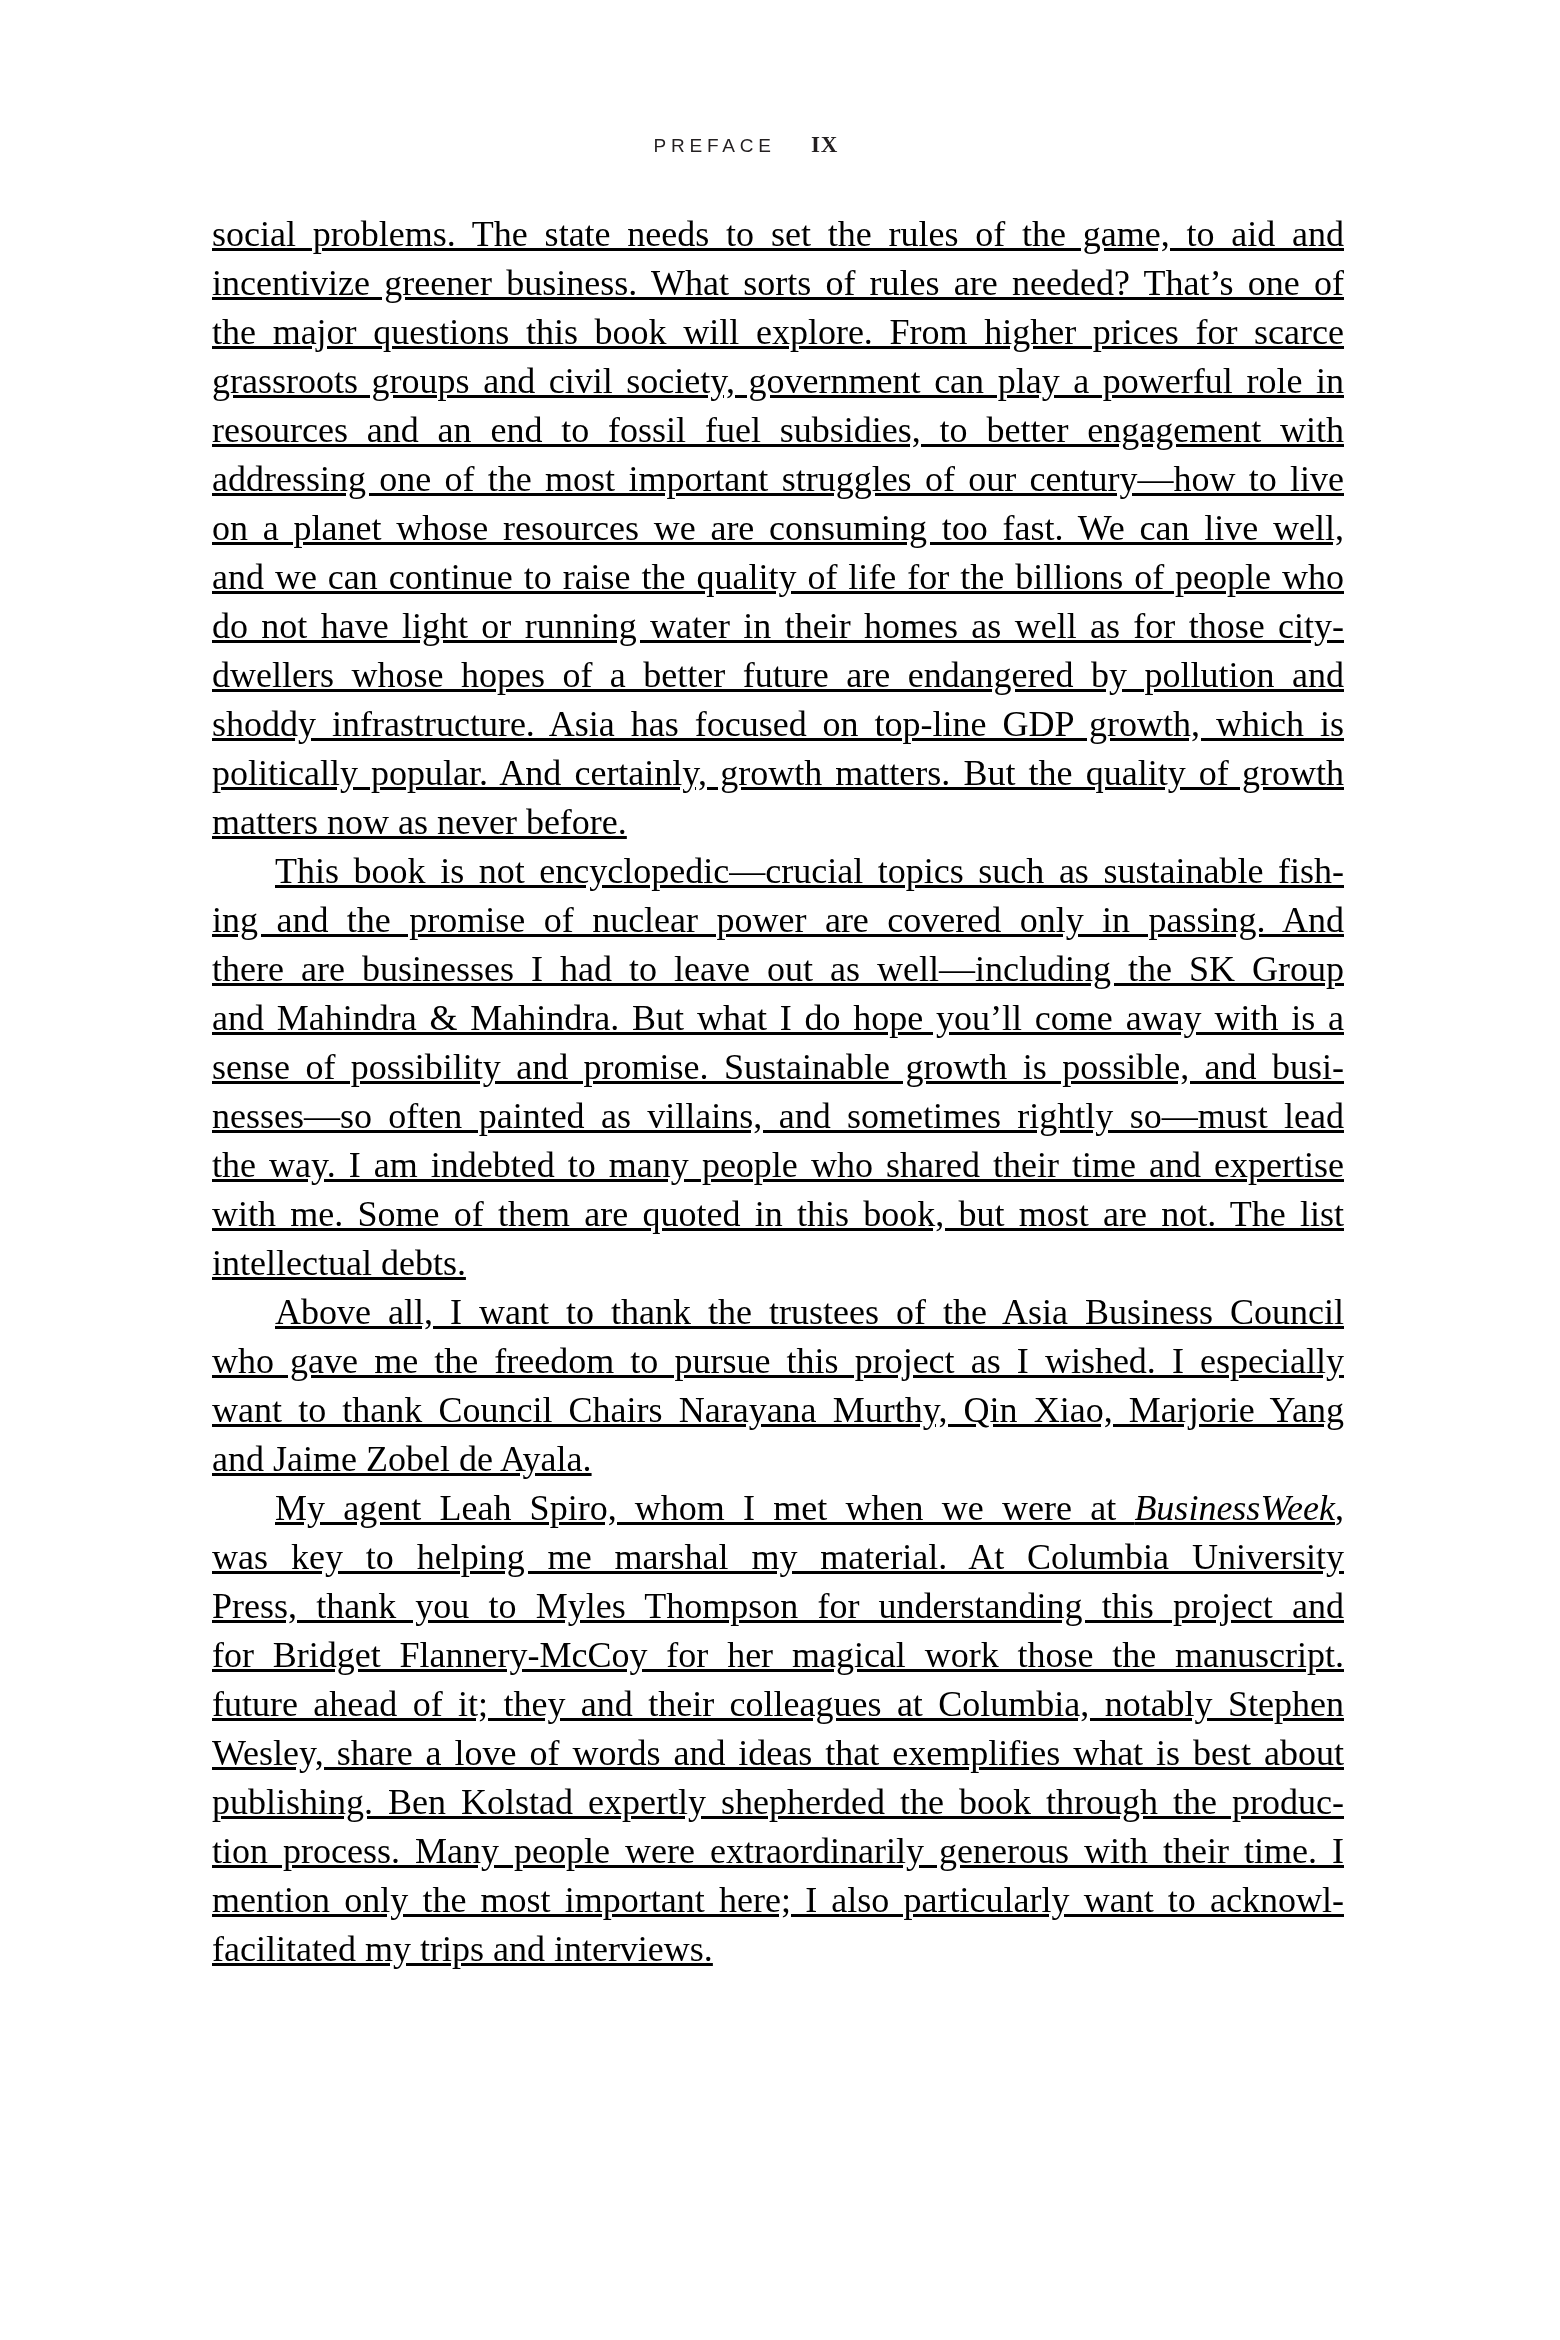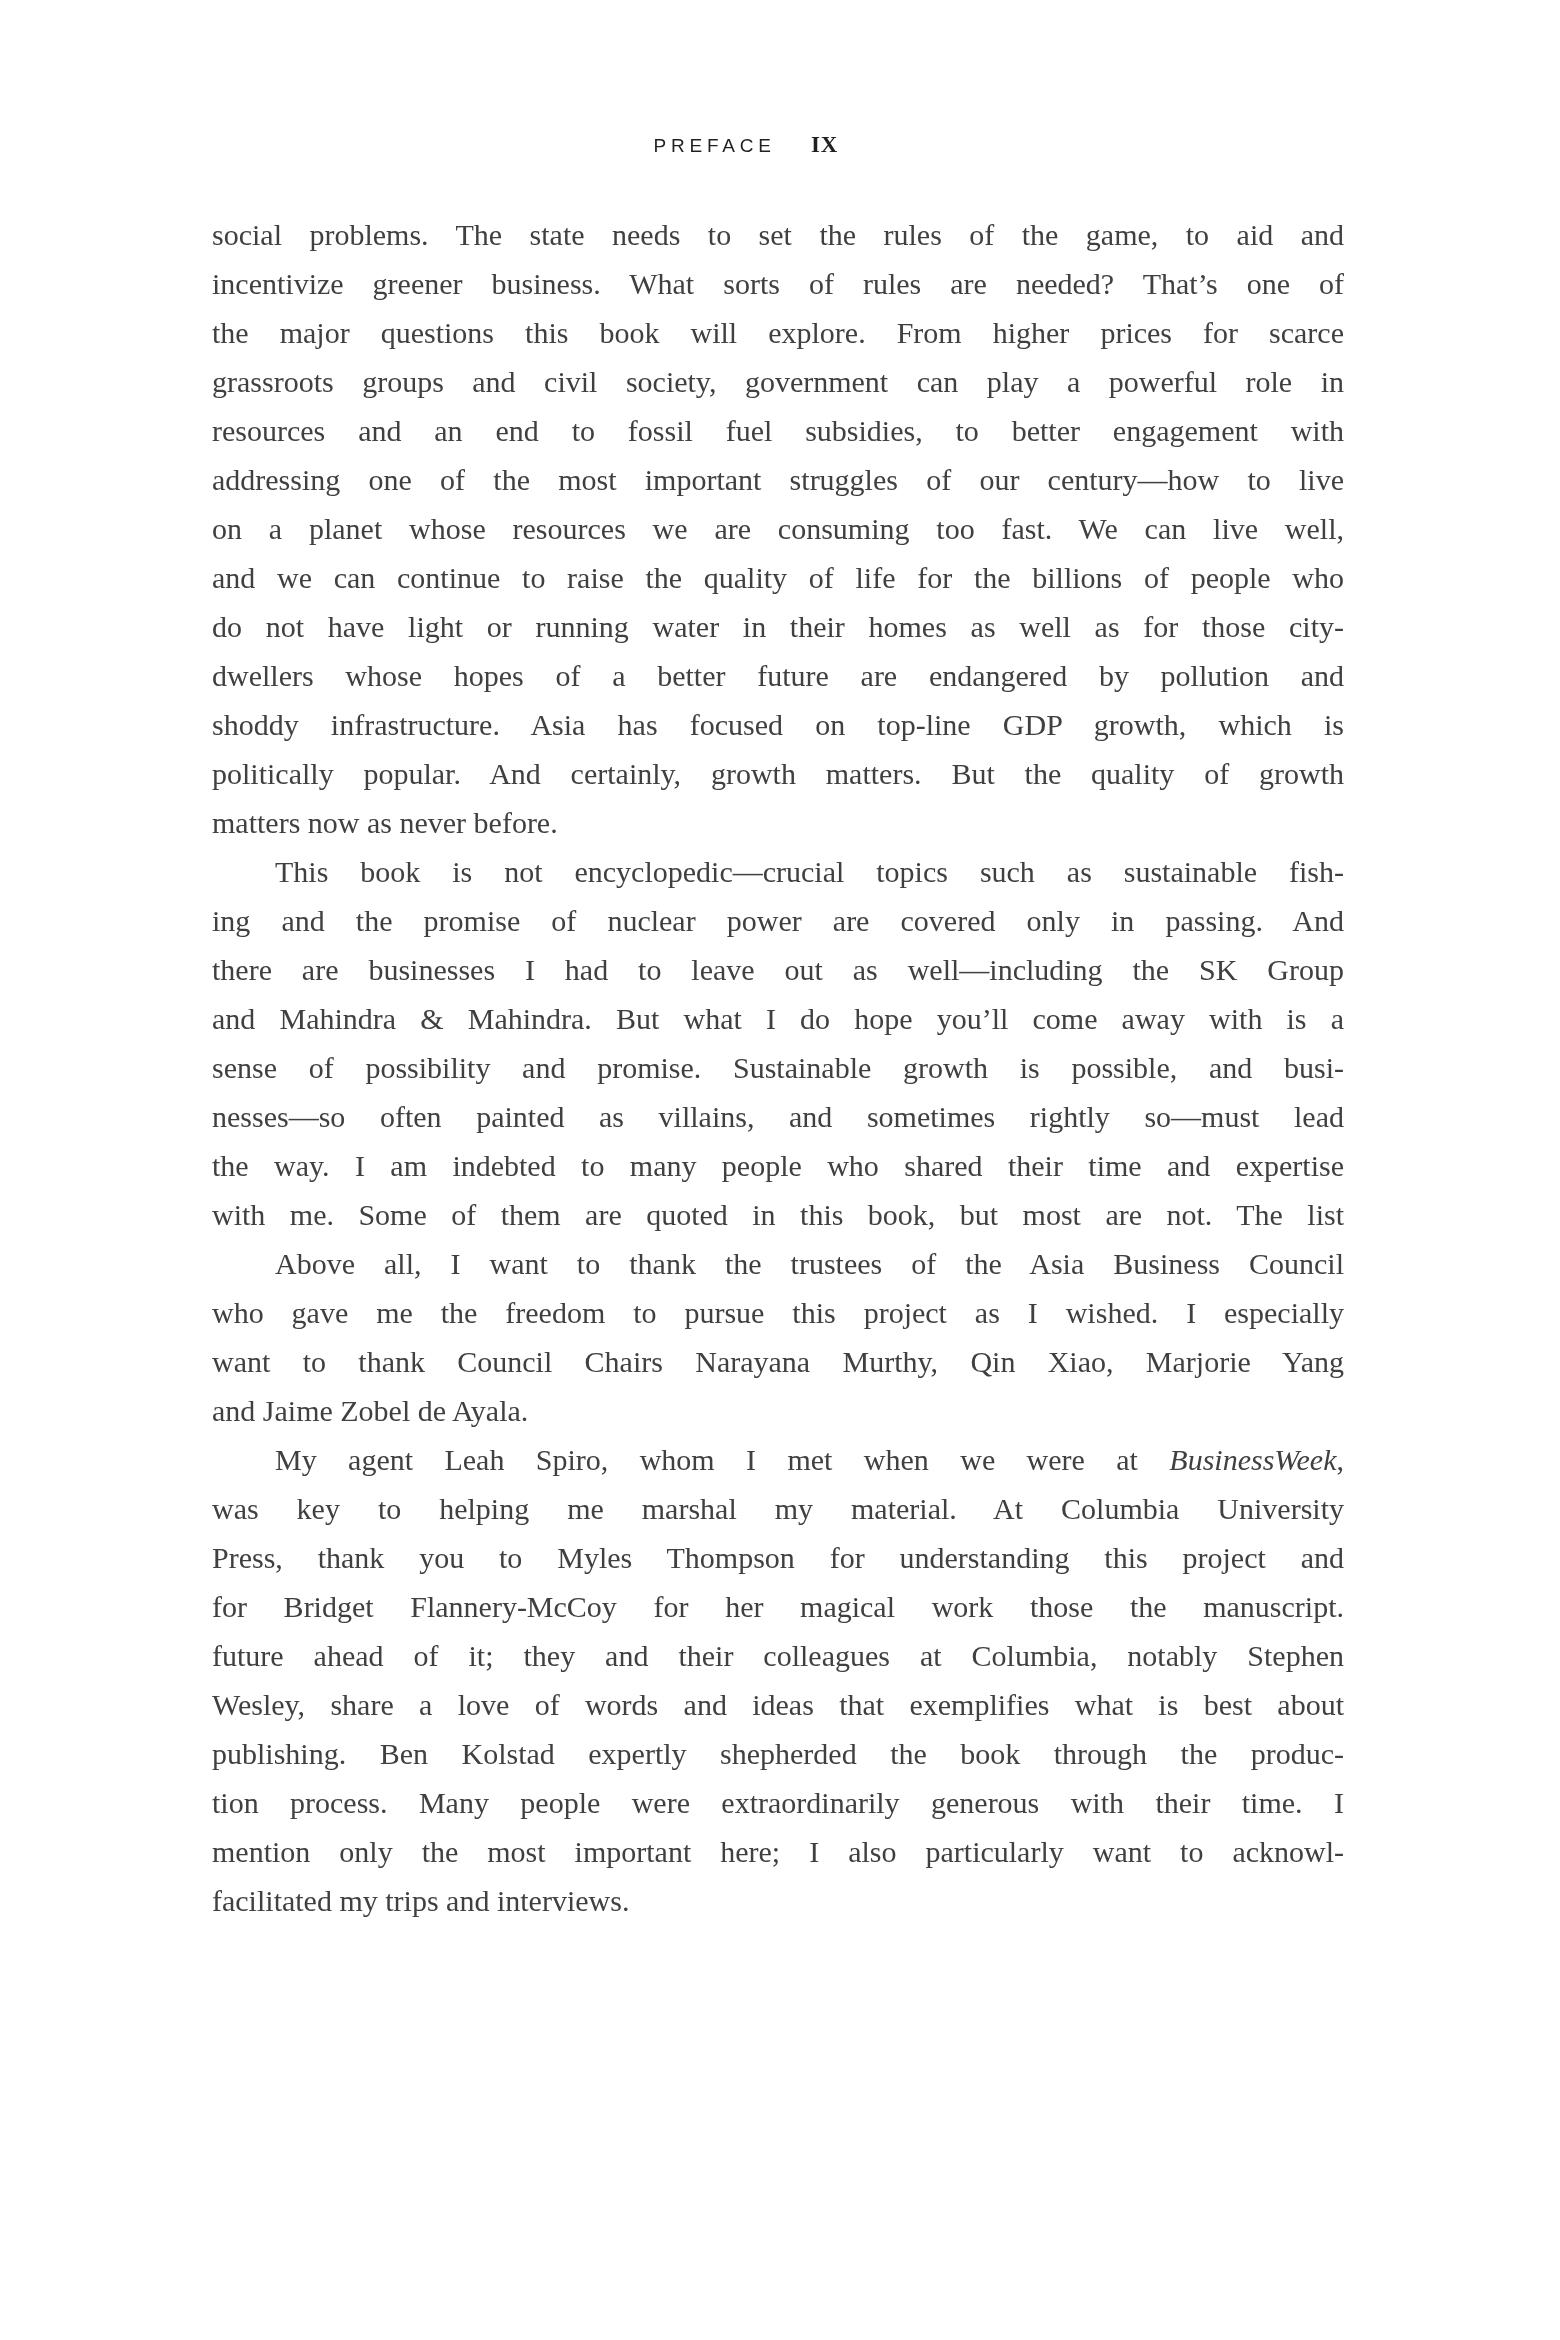--- a/index.html
+++ b/index.html
@@ -36,23 +36,24 @@
       letter-spacing: 1px;
       font-size: 23px;
       margin-left: 25px;
     }
     .text-block {
       position: absolute;
       top: 210px;
       left: 212px;
       width: 1132px;
       font-family: "Liberation Serif", serif;
-      font-size: 30px;
+      font-size: 36px;
       line-height: 49px;
-      color: #404040;
+      color: #000000;
+      text-decoration: underline;
     }
     .line {
       display: block;
       white-space: nowrap;
       text-align: justify;
       text-align-last: justify;
       height: 49px;
     }
     .line.last {
       text-align-last: left;
@@ -92,20 +93,21 @@
 
   <div>
     <span class="line indent">This book is not encyclopedic—crucial topics such as sustainable fish-</span>
     <span class="line">ing and the promise of nuclear power are covered only in passing. And</span>
     <span class="line">there are businesses I had to leave out as well—including the SK Group</span>
     <span class="line">and Mahindra &amp; Mahindra. But what I do hope you’ll come away with is a</span>
     <span class="line">sense of possibility and promise. Sustainable growth is possible, and busi-</span>
     <span class="line">nesses—so often painted as villains, and sometimes rightly so—must lead</span>
     <span class="line">the way. I am indebted to many people who shared their time and expertise</span>
     <span class="line">with me. Some of them are quoted in this book, but most are not. The list</span>
+    <span class="line last">intellectual debts.</span>
   </div>
 
   <div>
     <span class="line indent">Above all, I want to thank the trustees of the Asia Business Council</span>
     <span class="line">who gave me the freedom to pursue this project as I wished. I especially</span>
     <span class="line">want to thank Council Chairs Narayana Murthy, Qin Xiao, Marjorie Yang</span>
     <span class="line last">and Jaime Zobel de Ayala.</span>
   </div>
 
   <div>

